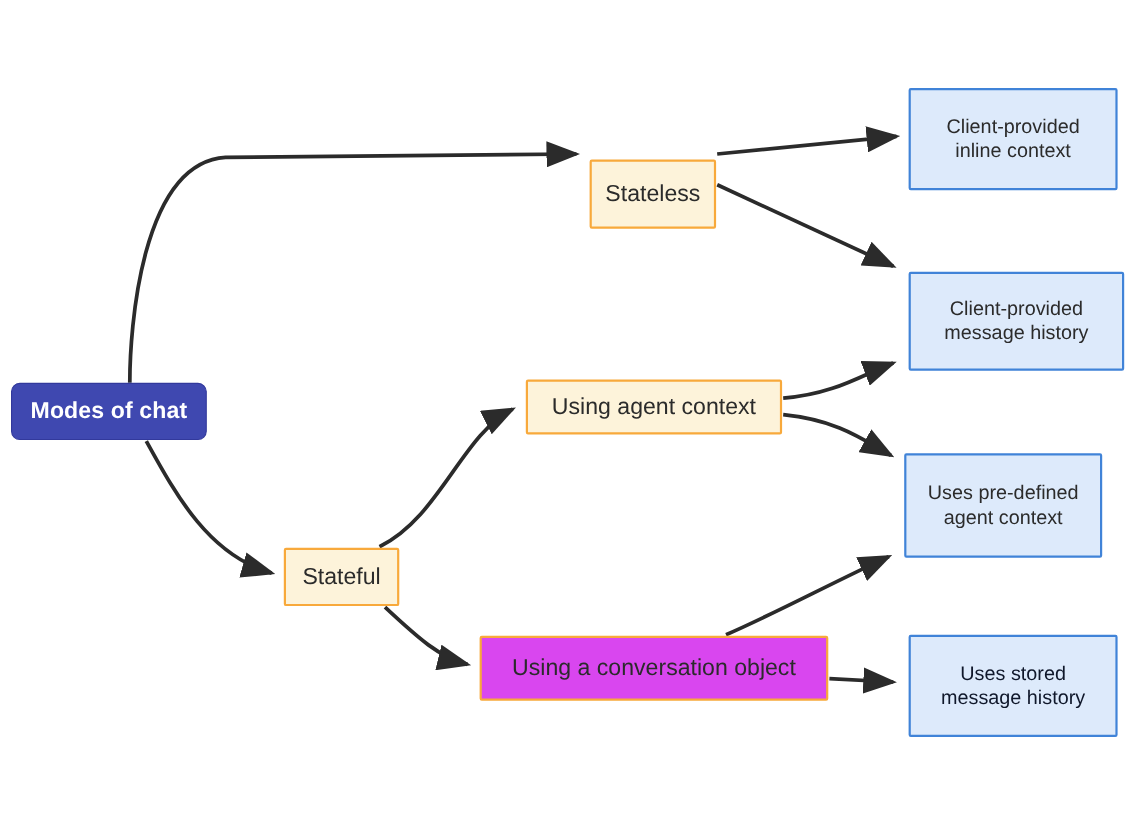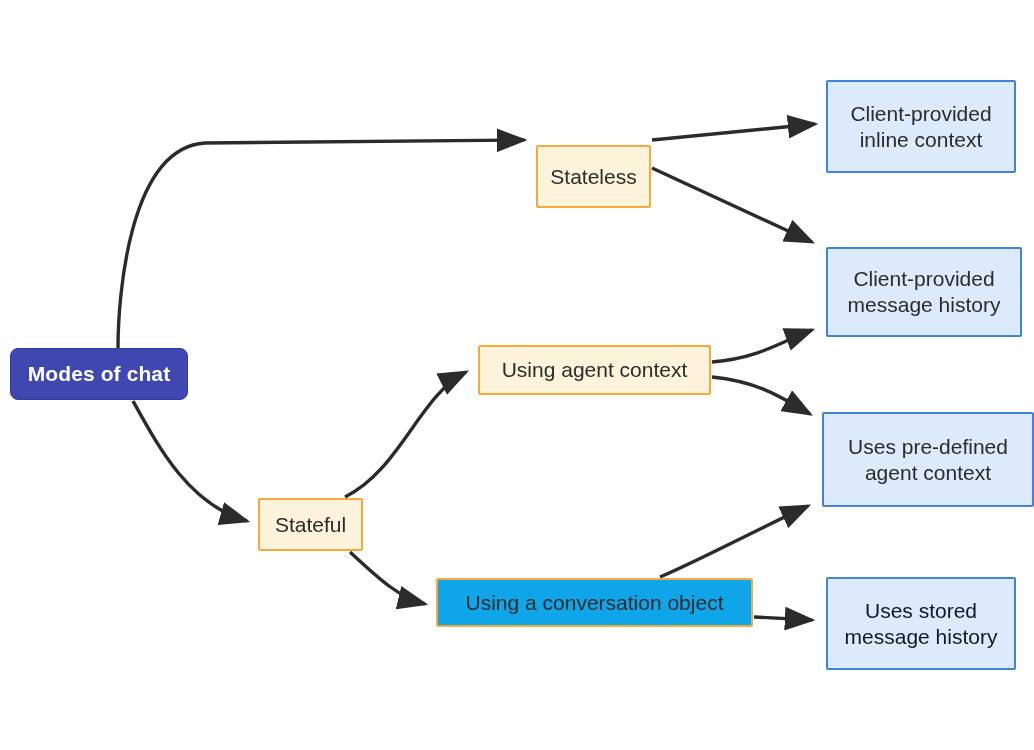--- a/index.html
+++ b/index.html
@@ -48,21 +48,21 @@
     border: 2px solid #f8a93b;
     border-radius: 2px;
     color: #2b2b2b;
     font-size: 21px;
   }
   .node-leaf {
     background: #ddeafb;
     border: 2px solid #4083d8;
     border-radius: 2px;
     color: #2b2b2b;
-    font-size: 21px;
+    font-size: 18px;
   }
   .node-leaf .txt, .node-mid .txt, .node-root .txt {
     display: block;
     padding: 0 10px;
     white-space: pre-line;
   }
 </style>
 </head>
 <body>
 
@@ -105,35 +105,35 @@
   </div>
 
   <div class="node node-mid" style="left: 258px; top: 498px; width: 105px; height: 53px; background: rgb(253, 243, 218); border-color: rgb(248, 169, 59); color: rgb(43, 43, 43);">
     <span class="txt">Stateful</span>
   </div>
 
   <div class="node node-mid" style="left: 478px; top: 345px; width: 233px; height: 50px; background: rgb(253, 243, 218); border-color: rgb(248, 169, 59); color: rgb(43, 43, 43);">
     <span class="txt">Using agent context</span>
   </div>
 
-  <div class="node node-mid" style="left: 436px; top: 578px; width: 317px; height: 49px; background: #0ea5e9; border-color: rgb(248, 169, 59); color: rgb(43, 43, 43);">
+  <div class="node node-mid" style="left: 436px; top: 578px; width: 317px; height: 59px; background: #d946ef; border-color: rgb(248, 169, 59); color: rgb(43, 43, 43);">
     <span class="txt">Using a conversation object</span>
   </div>
 
   <div class="node node-leaf" style="left: 826px; top: 80px; width: 190px; height: 93px; background: rgb(221, 234, 251); border-color: rgb(64, 131, 216); color: rgb(43, 43, 43);">
     <span class="txt">Client-provided
 inline context</span>
   </div>
 
   <div class="node node-leaf" style="left: 826px; top: 247px; width: 196px; height: 90px; background: rgb(221, 234, 251); border-color: rgb(64, 131, 216); color: rgb(43, 43, 43);">
     <span class="txt">Client-provided
 message history</span>
   </div>
 
-  <div class="node node-leaf" style="left: 822px; top: 412px; width: 212px; height: 95px; background: rgb(221, 234, 251); border-color: rgb(64, 131, 216); color: rgb(43, 43, 43);">
+  <div class="node node-leaf" style="left: 822px; top: 412px; width: 180px; height: 95px; background: rgb(221, 234, 251); border-color: rgb(64, 131, 216); color: rgb(43, 43, 43);">
     <span class="txt">Uses pre-defined
 agent context</span>
   </div>
 
   <div class="node node-leaf" style="left: 826px; top: 577px; width: 190px; height: 93px; background: rgb(221, 234, 251); border-color: rgb(64, 131, 216); color: #0f172a;">
     <span class="txt">Uses stored
 message history</span>
   </div>
 
 </div>

